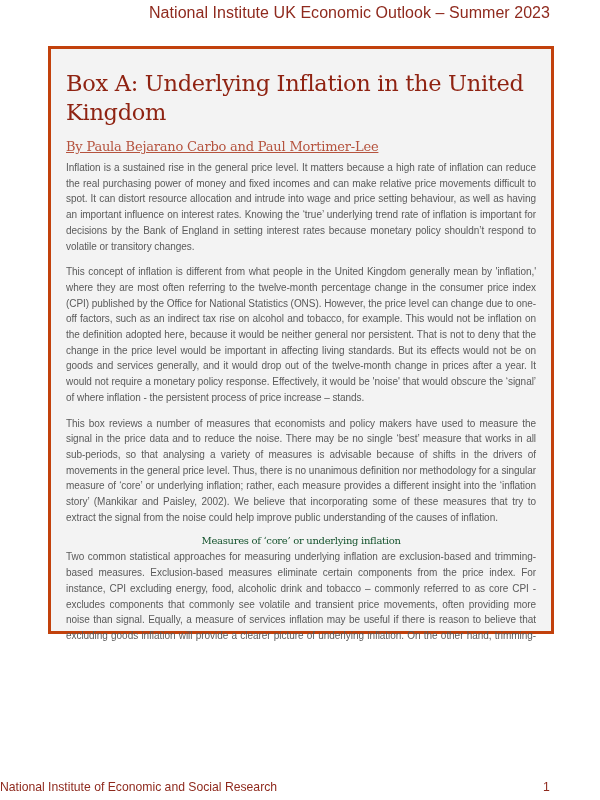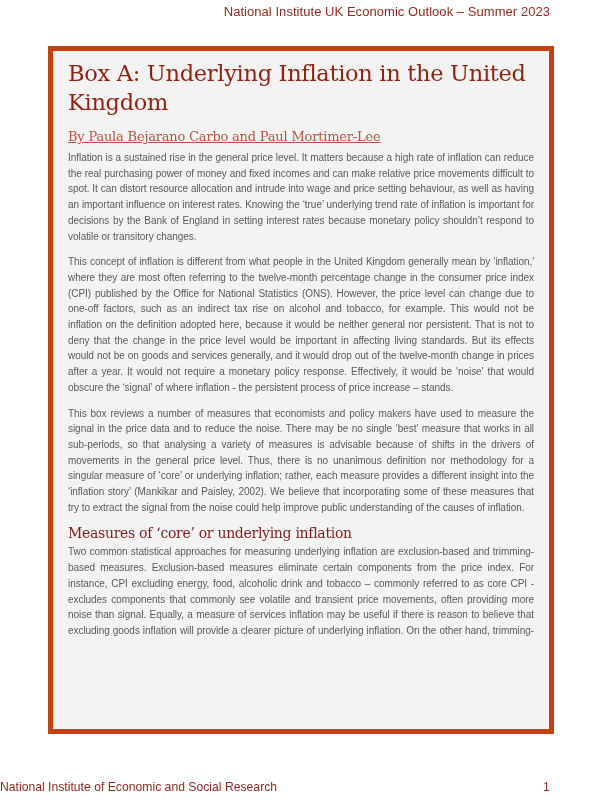--- a/index.html
+++ b/index.html
@@ -3,44 +3,44 @@
 <meta charset="utf-8">
 <style>
   html, body { margin: 0; padding: 0; }
   body {
     width: 600px; height: 800px; background: #ffffff; position: relative;
     font-family: "DejaVu Sans", sans-serif; overflow: hidden;
   }
   .running-header {
     position: absolute; top: 4px; right: 50px;
     font-family: "Liberation Sans", sans-serif;
-    font-size: 13px; color: #8f2a1e; letter-spacing: 0.05px; text-align: center;
+    font-size: 16px; color: #8f2a1e; letter-spacing: 0.05px; text-align: center;
   }
   .box {
-    position: absolute; left: 48px; top: 46px; width: 506px; height: 688px;
-    background: #f3f3f3; border: 5px solid #c2410c; box-sizing: border-box;
-    padding: 8px 15px 0 15px;
+    position: absolute; left: 48px; top: 46px; width: 506px; height: 588px;
+    background: #f3f3f3; border: 3px solid #c2410c; box-sizing: border-box;
+    padding: 20px 15px 0 15px;
   }
   .box-title {
     font-family: "DejaVu Serif", serif; color: #8f2312;
     font-size: 22.5px; line-height: 29px; margin: 0; font-weight: normal;
     letter-spacing: -0.3px;
   }
   .byline {
     font-family: "DejaVu Serif", serif; color: #b5533e;
     font-size: 13px; margin: 12px 0 6px 0; letter-spacing: -0.2px; text-decoration: underline;
   }
   .para {
     font-family: Liberation Sans, sans-serif; color: #5a5a5a;
     font-size: 10px; line-height: 15.7px; text-align: justify; margin: 0 0 10px 0;
     letter-spacing: -0.05px;
   }
   .subhead {
-    font-family: "DejaVu Serif", serif; color: #7f1d1d;
-    font-size: 14px; margin: 4px 0 3px 0; font-weight: normal; letter-spacing: -0.3px;
+    font-family: "DejaVu Serif", serif; color: #14532d;
+    font-size: 10px; margin: 4px 0 3px 0; font-weight: normal; letter-spacing: -0.3px; text-align: center;
   }
   .footer-org {
     position: absolute; top: 780px; left: 0; width: 556px; text-align: left;
     font-family: "Liberation Sans", sans-serif; font-size: 12.2px; color: #8f2a1e;
     padding-left: 0; box-sizing: border-box;
   }
   .footer-page {
     position: absolute; top: 780px; left: 543px;
     font-family: "Liberation Sans", sans-serif; font-size: 12.2px; color: #8f2a1e;
   }

